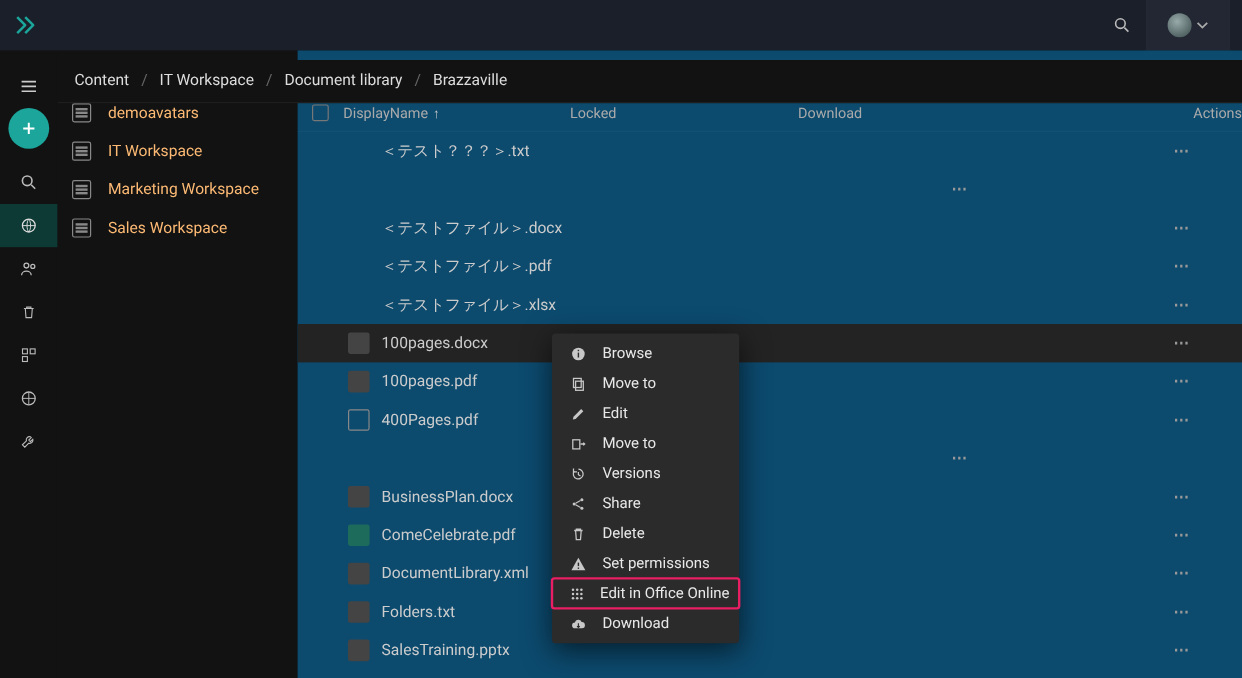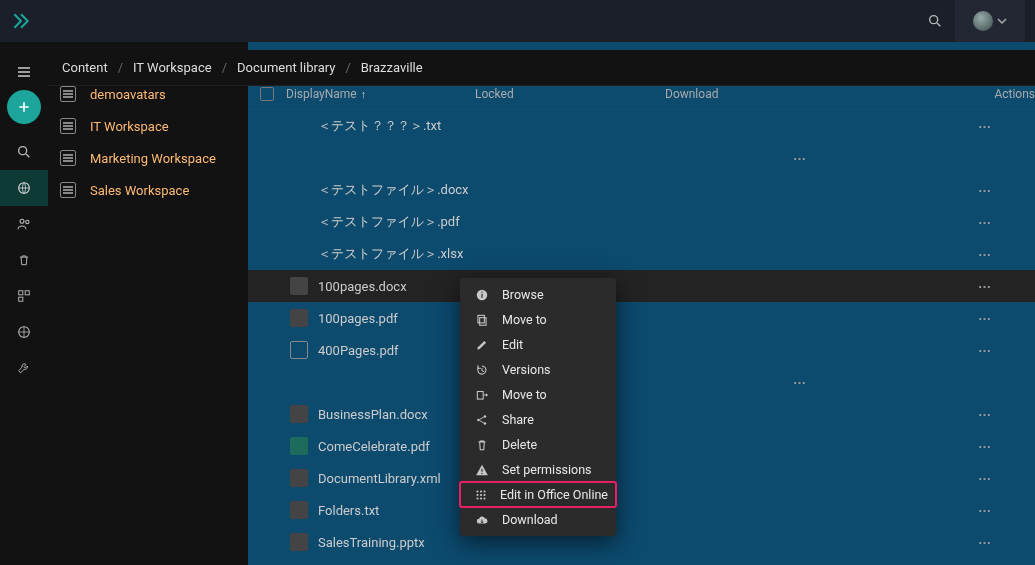--- a/index.html
+++ b/index.html
@@ -448,35 +448,35 @@
       <span class="mi">
         <svg width="14" height="14" viewBox="0 0 24 24">
           <path d="M4 20l4-1 11-11-3-3L5 16l-1 4z" fill="#c8c8c8"></path>
         </svg>
       </span>
       <span>Edit</span>
     </div>
     <div class="ctxitem">
       <span class="mi">
         <svg width="14" height="14" viewBox="0 0 24 24">
+          <rect x="4" y="6" width="10" height="13" stroke="#c8c8c8" stroke-width="1.8" fill="none"></rect>
+          <path d="M15 12h6m-2-2 2 2-2 2" stroke="#c8c8c8" stroke-width="1.8" fill="none"></path>
+        </svg>
+      </span>
+      <span>Move to</span>
+    </div>
+    <div class="ctxitem">
+      <span class="mi">
+        <svg width="14" height="14" viewBox="0 0 24 24">
           <path d="M12 5a7 7 0 1 1-6 3" stroke="#c8c8c8" stroke-width="1.8" fill="none"></path>
           <path d="M5 4v5h5" stroke="#c8c8c8" stroke-width="1.8" fill="none"></path>
           <path d="M12 9v4l3 2" stroke="#c8c8c8" stroke-width="1.8" fill="none"></path>
         </svg>
       </span>
       <span>Versions</span>
-    </div>
-    <div class="ctxitem">
-      <span class="mi">
-        <svg width="14" height="14" viewBox="0 0 24 24">
-          <rect x="4" y="6" width="10" height="13" stroke="#c8c8c8" stroke-width="1.8" fill="none"></rect>
-          <path d="M15 12h6m-2-2 2 2-2 2" stroke="#c8c8c8" stroke-width="1.8" fill="none"></path>
-        </svg>
-      </span>
-      <span>Move to</span>
     </div>
     <div class="ctxitem">
       <span class="mi">
         <svg width="14" height="14" viewBox="0 0 24 24">
           <circle cx="6" cy="12" r="2.2" fill="#c8c8c8"></circle>
           <circle cx="17" cy="6" r="2.2" fill="#c8c8c8"></circle>
           <circle cx="17" cy="18" r="2.2" fill="#c8c8c8"></circle>
           <path d="M8 11l7-4M8 13l7 4" stroke="#c8c8c8" stroke-width="1.6"></path>
         </svg>
       </span>

